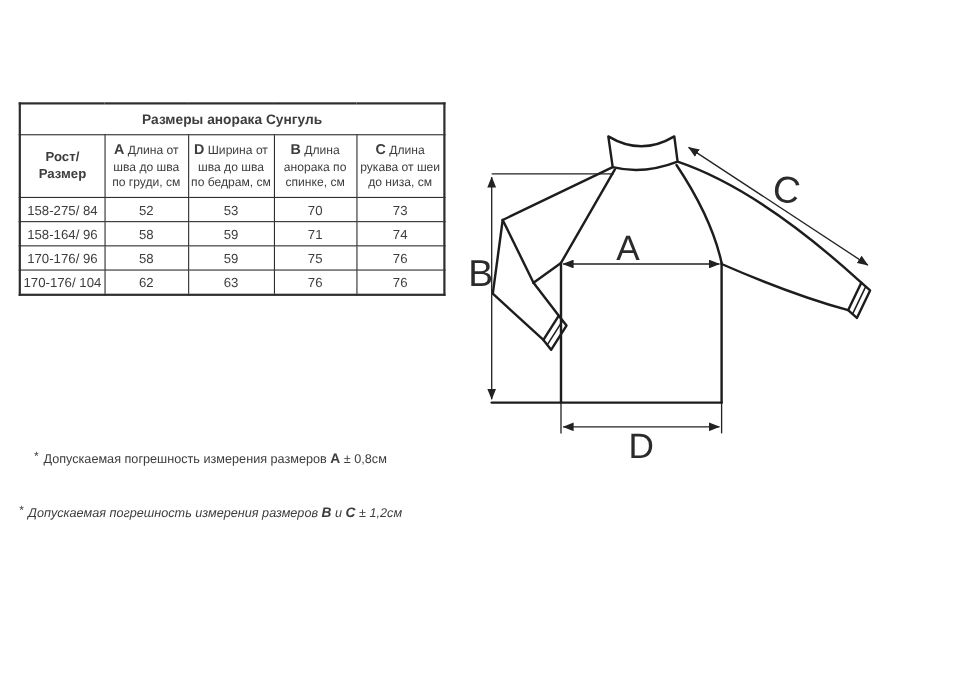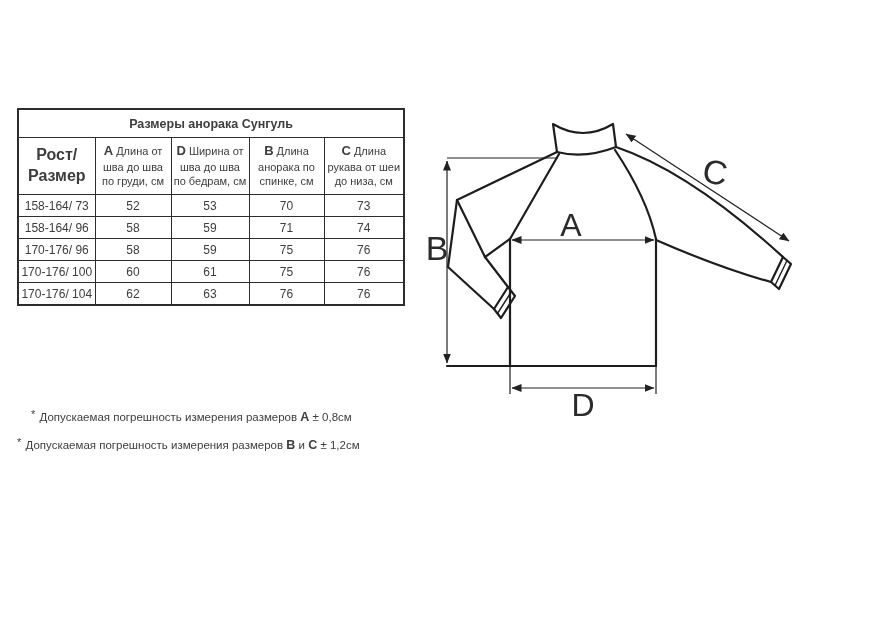--- a/index.html
+++ b/index.html
@@ -1,36 +1,36 @@
 <!DOCTYPE html>
 <html><head>
 <meta charset="utf-8">
 <style>
   html,body{margin:0;padding:0;}
   body{
     width:875px;height:619px;background:#ffffff;position:relative;
     font-family:"Liberation Sans",sans-serif;color:#3d3d3d;overflow:hidden;
   }
   .size-table{
-    position:absolute;left:17px;top:108px;width:386px;
+    position:absolute;left:17px;top:93px;width:386px;
     border-collapse:collapse;table-layout:fixed;
     border:2px solid #2d2d2d;
   }
   .size-table td,.size-table th{
     border:1px solid #2d2d2d;text-align:center;vertical-align:middle;
     padding:1px 2px;overflow:hidden;
   }
   .t-title{height:25px;font-weight:700;font-size:12.5px;}
   .head-row th{height:54px;font-size:11px;font-weight:400;line-height:1.3;}
   .head-row th b{font-size:13px;font-weight:700;}
-  .head-row th.c-size{font-size:16px;font-weight:700;}
+  .head-row th.c-size{font-size:12px;font-weight:700;}
   .data-row td{height:19px;font-size:12px;}
   .footnote{position:absolute;left:17px;font-size:11.5px;color:#3d3d3d;white-space:nowrap;}
   .fn1{top:410px;margin-left:14px;}
-  .fn2{top:438px;}
+  .fn2{top:459px;font-style:italic;}
   .footnote b{font-size:12.5px;}
   .footnote .star{font-size:11px;position:relative;top:-3px;margin-right:1px;}
   .diagram{position:absolute;left:420px;top:60px;width:440px;height:360px;}
   .dim-label{font-family:"Liberation Sans",sans-serif;fill:#2b2b2b;}
 </style>
 </head>
 <body>
 
 <table class="size-table">
   <colgroup>
@@ -47,44 +47,37 @@
     <tr class="head-row">
       <th class="c-size"><span>Рост/Размер</span></th>
       <th><b>A</b> <span>Длина от шва до шва по груди, см</span></th>
       <th><b>D</b> <span>Ширина от шва до шва по бедрам, см</span></th>
       <th><b>B</b> <span>Длина анорака по спинке, см</span></th>
       <th><b>C</b> <span>Длина рукава от шеи до низа, см</span></th>
     </tr>
   </thead>
   <tbody>
     <tr class="data-row">
-      <td>158-164/ 73</td>
+      <td>158-275/ 84</td>
       <td>52</td>
       <td>53</td>
       <td>70</td>
       <td>73</td>
     </tr>
     <tr class="data-row">
       <td>158-164/ 96</td>
       <td>58</td>
       <td>59</td>
       <td>71</td>
       <td>74</td>
     </tr>
     <tr class="data-row">
       <td>170-176/ 96</td>
       <td>58</td>
       <td>59</td>
-      <td>75</td>
-      <td>76</td>
-    </tr>
-    <tr class="data-row">
-      <td>170-176/ 100</td>
-      <td>60</td>
-      <td>61</td>
       <td>75</td>
       <td>76</td>
     </tr>
     <tr class="data-row">
       <td>170-176/ 104</td>
       <td>62</td>
       <td>63</td>
       <td>76</td>
       <td>76</td>
     </tr>

